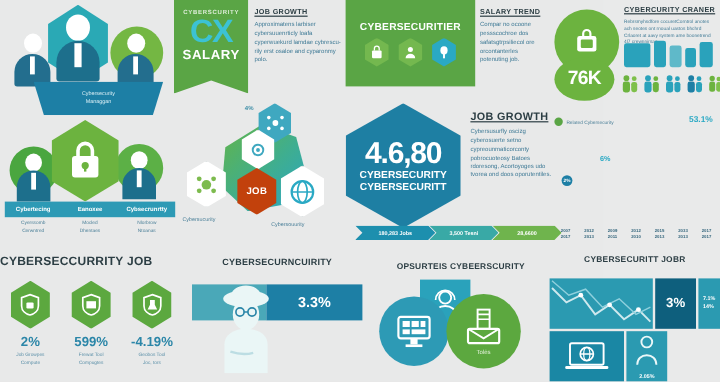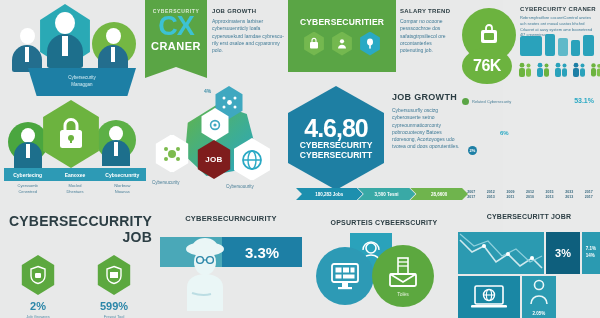--- a/index.html
+++ b/index.html
@@ -11,20 +11,21 @@
   }
   #root { position: relative; width: 503px; height: 318px; background: #e8e9e9; }
 
   .panel { position: absolute; }
   .blur { filter: blur(0.35px); }
 
   
   .hdr {
     font-weight: bold; color: #2c3e44; letter-spacing: .3px;
     text-transform: uppercase;
+    text-decoration: underline;
   }
   .body-txt { color: #3f7a96; line-height: 1.45; }
 
   
   #people-group { left: 0; top: 0; width: 150px; height: 100px; }
   .person { position: absolute; }
   .p-head { border-radius: 50%; background: #ffffff; position: absolute; }
   .p-body { position: absolute; border-radius: 26px 26px 4px 4px; }
   .hexbg {
     position: absolute; background: #2aa9b5;
@@ -161,39 +162,39 @@
   #barchart .val-mid { position: absolute; left: 42px; top: 34px; font-size: 6px; color: #2aa9c4; font-weight: bold; }
   .bars { position: absolute; left: 6px; bottom: 16px; width: 132px; height: 70px; display: flex; align-items: flex-end; gap: 5px; }
   .bar { flex: 1; display: flex; flex-direction: column; justify-content: flex-end; }
   .bar .seg-top { background: #7dbb4e; width: 100%; }
   .bar .seg-bot { background: #1aa3ba; width: 100%; }
   .xlabels { position: absolute; left: 6px; bottom: 0; width: 132px; display: flex; gap: 5px; }
   .xlabels div { flex: 1; text-align: center; font-size: 3.6px; color: #3b6b80; line-height: 1.45; font-weight: bold; }
 
   
   #bl-panel { left: 0; top: 205px; width: 152px; height: 113px; }
-  #bl-panel .sec-title { text-align: right; font-size: 14px; margin-top: 8px; }
+  #bl-panel .sec-title { text-align: left; font-size: 10px; margin-top: 8px; }
   .hexstats { display: flex; justify-content: space-around; margin-top: 10px; }
   .hexstat { display: flex; flex-direction: column; align-items: center; width: 44px; }
   .hexstat .hx {
     width: 36px; height: 40px; background: #5ca83f;
     clip-path: polygon(50% 0%, 95% 25%, 95% 75%, 50% 100%, 5% 75%, 5% 25%);
     display: flex; align-items: center; justify-content: center;
   }
   .hexstat .val { font-size: 11px; font-weight: bold; color: #2b86a8; margin-top: 5px; }
   .hexstat .cap { font-size: 4px; color: #5b8fa8; text-align: center; line-height: 1.5; margin-top: 2px; }
 
   
   #bm-panel { left: 152px; top: 205px; width: 158px; height: 113px; }
   #bm-panel .sec-title { text-align: center; font-size: 7.5px; margin-top: 9px; }
   .hbar-wrap { position: absolute; left: 8px; top: 32px; width: 142px; }
   .hbar { height: 30px; display: flex; align-items: center; margin-bottom: 6px; }
   .hbar .lite { background: #4aa8b8; height: 100%; }
   .hbar .dark { background: #1d7fa5; height: 100%; display: flex; align-items: center; justify-content: center; flex: 1; }
-  .hbar .dark span { color: #ffffff; font-size: 15px; font-weight: bold; }
+  .hbar .dark span { color: #ffffff; font-size: 12px; font-weight: bold; }
   #detective { position: absolute; left: 26px; top: 30px; width: 54px; height: 76px; }
 
   
   #bc-panel { left: 310px; top: 205px; width: 148px; height: 113px; }
   #bc-panel .sec-title { text-align: center; font-size: 7px; margin-top: 14px; }
   #bc-square { position: absolute; left: 40px; top: 28px; width: 42px; height: 38px; background: #2aa2bb; display: flex; align-items: center; justify-content: center; }
   .big-circ { position: absolute; border-radius: 50%; display: flex; align-items: center; justify-content: center; flex-direction: column; }
   .big-circ .clbl { font-size: 5px; color: #e4f2dc; margin-top: 2px; }
 
   
@@ -244,21 +245,21 @@
 
     <div id="banner-teal">
       <span class="blur">Cybersecurity</span>
       <span class="blur">Managgan</span>
     </div>
   </div>
 
   <div class="panel" id="cx-ribbon">
     <div class="cx-small blur">CYBERSCURITY</div>
     <div class="cx-big">CX</div>
-    <div class="cx-sub">CRANER</div>
+    <div class="cx-sub">SALARY</div>
   </div>
 
   <div class="panel" id="jobgrowth-top">
     <div class="hdr">JOB GROWTH</div>
     <div class="body-txt blur">Approximatens larbiser cybersuuenrticly loafa cyperwuekurd lamdae cybrescu-rily erst osaloe and cyparonmy polo.</div>
   </div>
 
   <div class="panel" id="cyber-card">
     <div class="card-title">CYBERSECURITIER</div>
     <div class="card-icons">
@@ -399,21 +400,21 @@
           <circle cx="2" cy="12" r="1.5" fill="#fff"></circle>
           <circle cx="13" cy="12" r="1.5" fill="#fff"></circle>
         </svg>
     </div>
     <div class="float-hex" style="left:48px;top:22px;background:#ffffff;border:1px solid #dfe3e3;">
       <svg width="16" height="16" viewBox="0 0 16 16">
           <circle cx="8" cy="8" r="4.4" fill="none" stroke="#3fa8c0" stroke-width="1.6"></circle>
           <circle cx="8" cy="8" r="1.6" fill="#3fa8c0"></circle>
         </svg>
     </div>
-    <div class="float-hex" style="left:44px;top:54px;width:36px;height:39px;background:#7f1d1d;">
+    <div class="float-hex" style="left:44px;top:54px;width:36px;height:39px;background:#c2410c;">
       <span style="color:#fff;font-size:8px;font-weight:bold;letter-spacing:.3px;">JOB</span>
     </div>
     <div class="float-hex" style="left:2px;top:48px;width:36px;height:39px;background:#ffffff;border:1px solid #e0e4e4;">
       <svg width="20" height="20" viewBox="0 0 20 20">
           <circle cx="10" cy="10" r="4" fill="#7dbb4e"></circle>
           <circle cx="4" cy="5" r="2" fill="#7dbb4e"></circle>
           <circle cx="16" cy="5" r="2" fill="#7dbb4e"></circle>
           <circle cx="4" cy="15" r="2" fill="#7dbb4e"></circle>
           <circle cx="16" cy="15" r="2" fill="#7dbb4e"></circle>
         </svg>
@@ -519,20 +520,30 @@
       </div>
       <div class="hexstat">
         <div class="hx">
           <svg width="18" height="20" viewBox="0 0 18 20">
               <path d="M9 1.5 16 4v7c0 4-3.4 6.7-7 7.5C5.4 17.7 2 15 2 11V4z" fill="none" stroke="#fff" stroke-width="1.4"></path>
               <rect x="5" y="7" width="8" height="6" fill="#fff"></rect>
             </svg>
         </div>
         <div class="val">599%</div>
         <div class="cap blur">Frewat Tool<br>Compugtes</div>
+      </div>
+      <div class="hexstat">
+        <div class="hx">
+          <svg width="18" height="20" viewBox="0 0 18 20">
+              <path d="M9 1.5 16 4v7c0 4-3.4 6.7-7 7.5C5.4 17.7 2 15 2 11V4z" fill="none" stroke="#fff" stroke-width="1.4"></path>
+              <path d="M7 6v4l-2 4h8l-2-4V6z" fill="#fff"></path>
+            </svg>
+        </div>
+        <div class="val">-4.19%</div>
+        <div class="cap blur">Geobos Tool<br>Joc, tors</div>
       </div>
     </div>
   </div>
 
   <div class="panel" id="bm-panel">
     <div class="sec-title">CYBERSECURNCUIRITY</div>
     <div class="hbar-wrap">
       <div class="hbar">
         <div class="lite" style="width:62px;"></div>
         <div class="dark">

